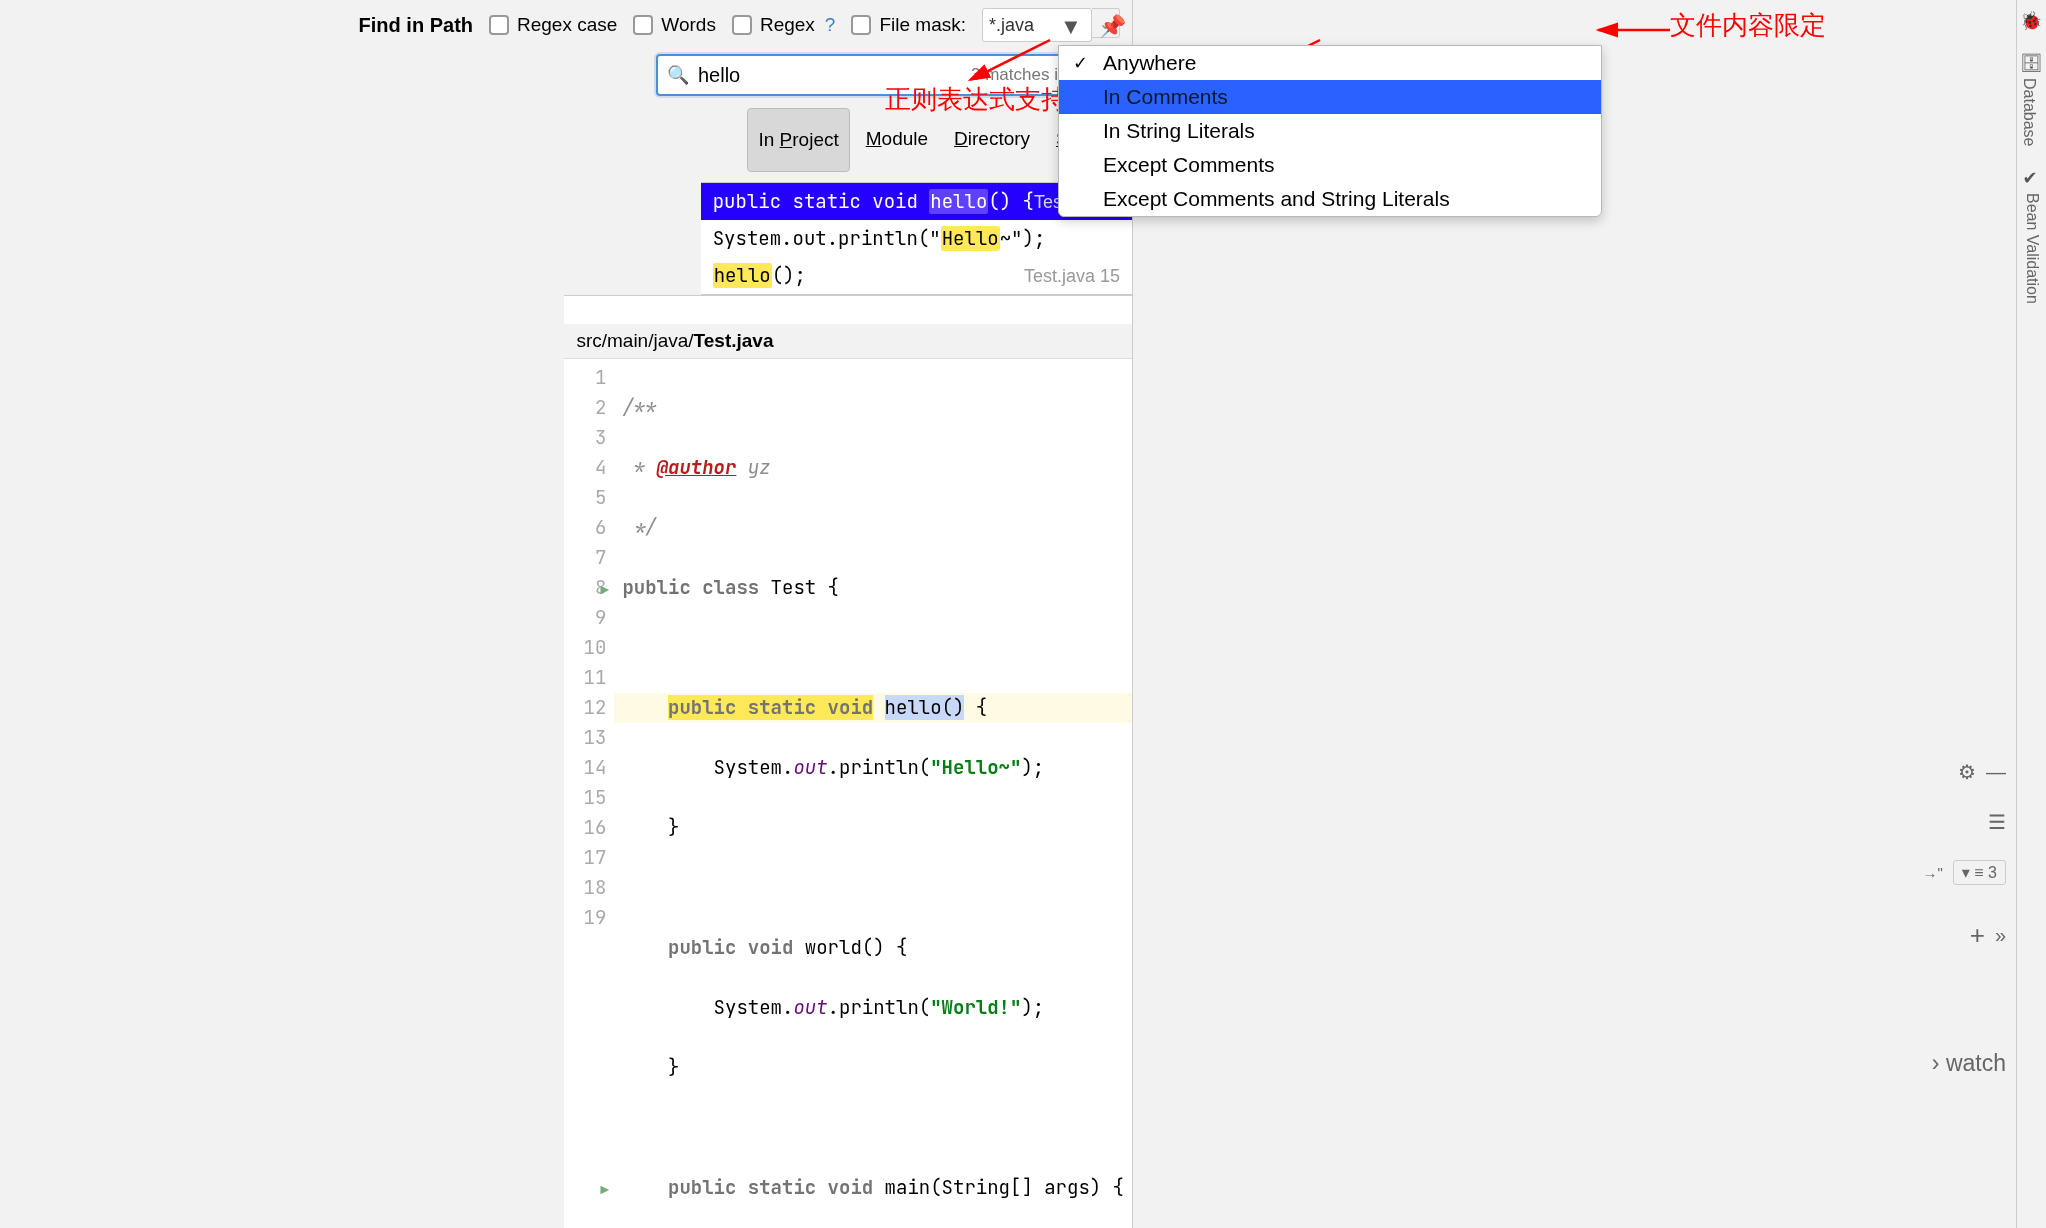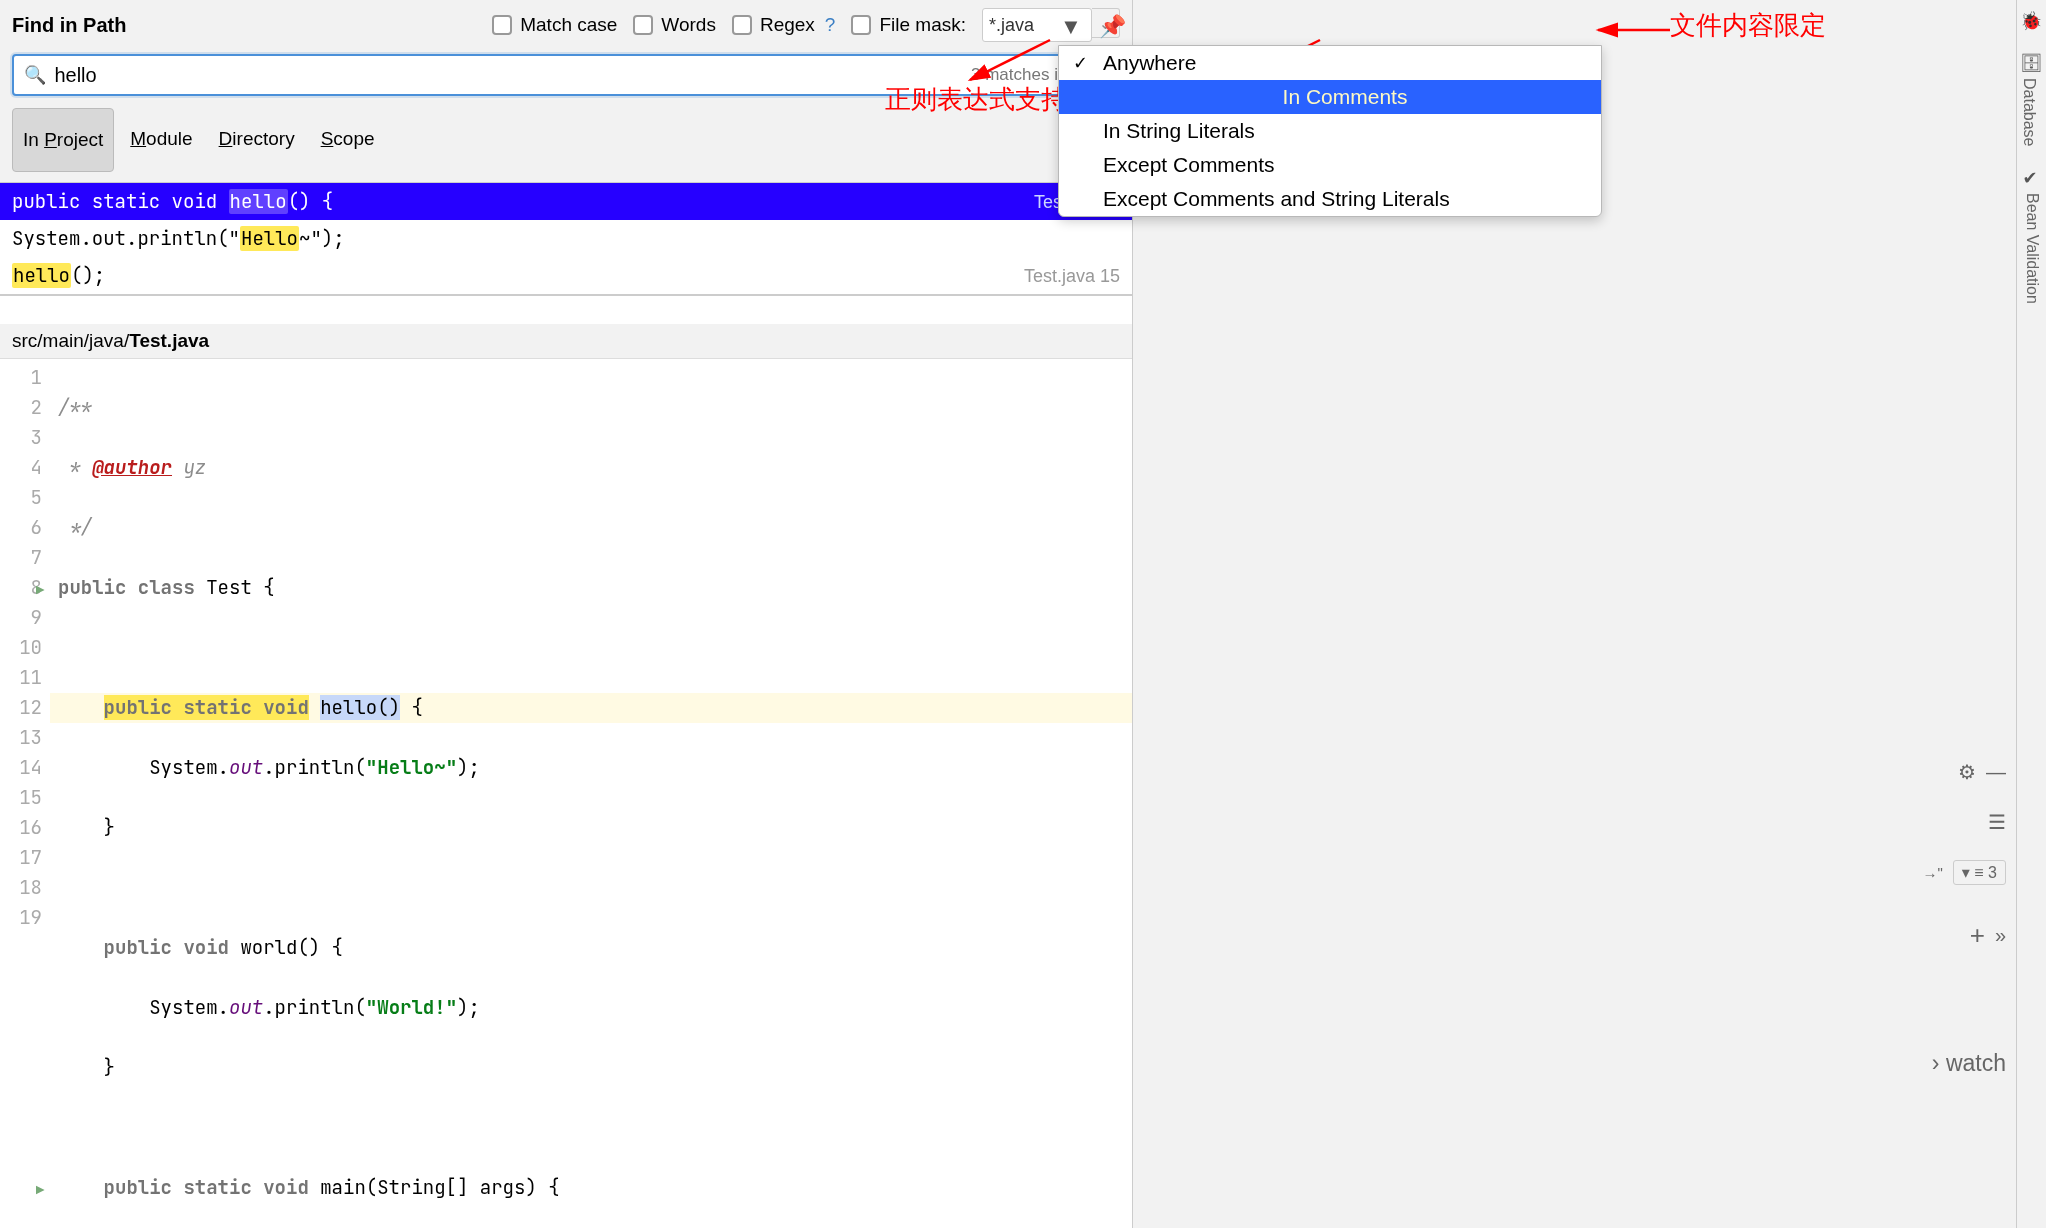--- a/index.html
+++ b/index.html
@@ -1,19 +1,19 @@
 <!DOCTYPE html>
 <html><head>
   <meta charset="utf-8">
   <style>
     * { margin: 0; padding: 0; box-sizing: border-box; }
     body { font-family: -apple-system, BlinkMacSystemFont, "Segoe UI", sans-serif; background: #f2f2f2; width: 2046px; height: 1228px; position: relative; overflow: hidden; }
     
     .main-container { display: flex; height: 100%; }
-    .left-panel { width: 1132px; display: flex; flex-direction: column; background: #f2f2f2; }
+    .left-panel { width: 1132px; display: flex; flex-direction: column; background: #f2f2f2; align-items: flex-end; }
     
     .header-row { display: flex; align-items: center; padding: 8px 12px; height: 50px; gap: 16px; }
     .title { font-size: 20px; font-weight: bold; margin-right: auto; }
     .checkbox-group { display: flex; align-items: center; gap: 8px; font-size: 19px; }
     .checkbox { width: 20px; height: 20px; border: 2px solid #999; border-radius: 4px; background: white; }
     .help-q { color: #3b7fc4; margin-left: 2px; }
     .file-mask-input { width: 110px; height: 20px; border: 1px solid #ccc; border-radius: 3px; padding: 16px 6px; font-size: 18px; color: #333; background: #fff; }
     .file-mask-chevdown { width: 28px; height: 30px; border: 1px solid #ccc; border-left: none; border-radius: 0 3px 3px 0; display: flex; align-items: center; justify-content: center; color: #888; }
     
     .search-row { padding: 4px 12px; }
@@ -52,21 +52,21 @@
     .ident-purple { color: #660e7a; font-style: italic; }
     .comment { color: #8c8c8c; font-style: italic; }
     .doctag { color: #b91c1c; font-weight: bold; text-decoration: underline; font-style: italic; }
     .hl-yellow { background: #ffe959; }
     .hl-sel { background: #c7d8f9; }
     
     .right-panel { flex: 1; background: #f2f2f2; position: relative; border-left: 1px solid #ccc; }
     
     .dropdown-menu { position: absolute; top: 45px; left: 1058px; width: 544px; background: #fff; border: 1px solid #b8b8b8; box-shadow: 0 4px 12px rgba(0,0,0,0.2); z-index: 100; border-radius: 0 0 6px 6px; }
     .dropdown-item { padding: 5px 14px 5px 44px; font-size: 21px; position: relative; cursor: pointer; }
-    .dropdown-item.selected { background: #2962ff; color: #fef9c3; text-align: center; }
+    .dropdown-item.selected { background: #2962ff; color: #0f172a; }
     .dropdown-item .check { position: absolute; left: 14px; top: 6px; font-size: 18px; }
     
     .annotation { position: absolute; color: #ff0000; font-size: 26px; z-index: 50; pointer-events: none; }
     .arrow-svg { position: absolute; z-index: 49; pointer-events: none; }
     
     .side-toolbar { position: absolute; right: 0; top: 0; width: 30px; height: 100%; background: #f2f2f2; border-left: 1px solid #ccc; display: flex; flex-direction: column; align-items: center; padding-top: 10px; gap: 20px; font-size: 14px; color: #666; }
     .side-toolbar .vertical-text { writing-mode: vertical-rl; margin-top: 4px; font-size: 16px; }
     .side-icon { font-size: 18px; color: #555; }
     
     .right-tools { position: absolute; right: 40px; display: flex; flex-direction: column; gap: 12px; align-items: flex-end; }
@@ -78,21 +78,21 @@
 </head>
 <body>
 
 <div class="main-container">
   <div class="left-panel">
 
     <div class="header-row">
       <div class="title">Find in Path</div>
       <div class="checkbox-group">
         <div class="checkbox"></div>
-        <span>Match case</span>
+        <span>Regex case</span>
       </div>
       <div class="checkbox-group">
         <div class="checkbox"></div>
         <span>Words</span>
       </div>
       <div class="checkbox-group">
         <div class="checkbox"></div>
         <span>Regex</span>
         <span class="help-q">?</span>
       </div>

